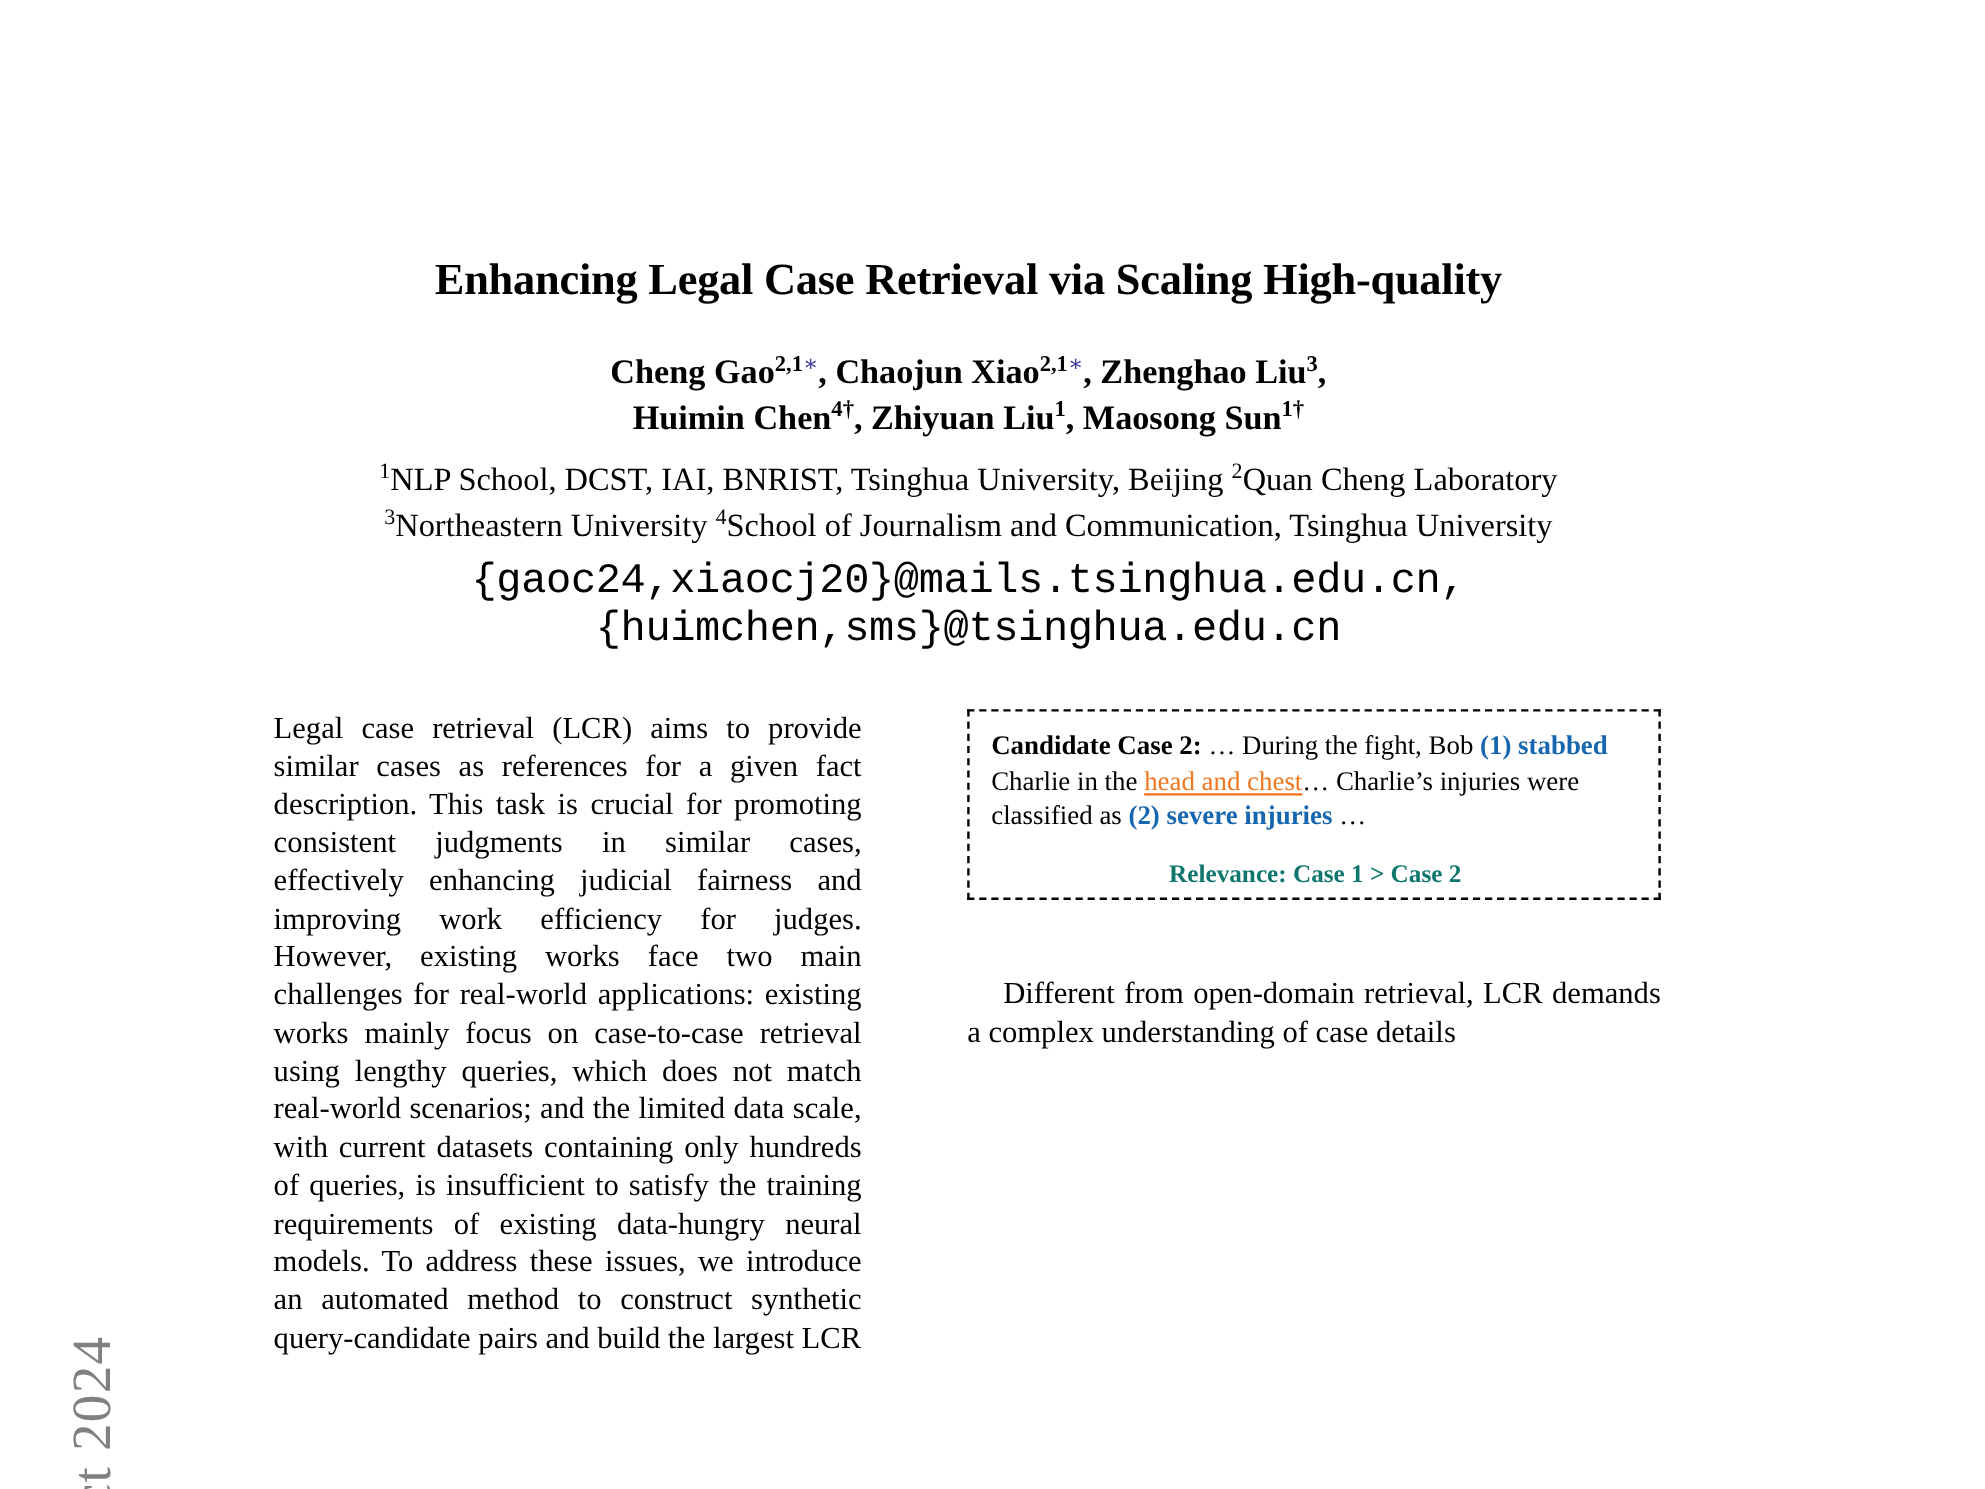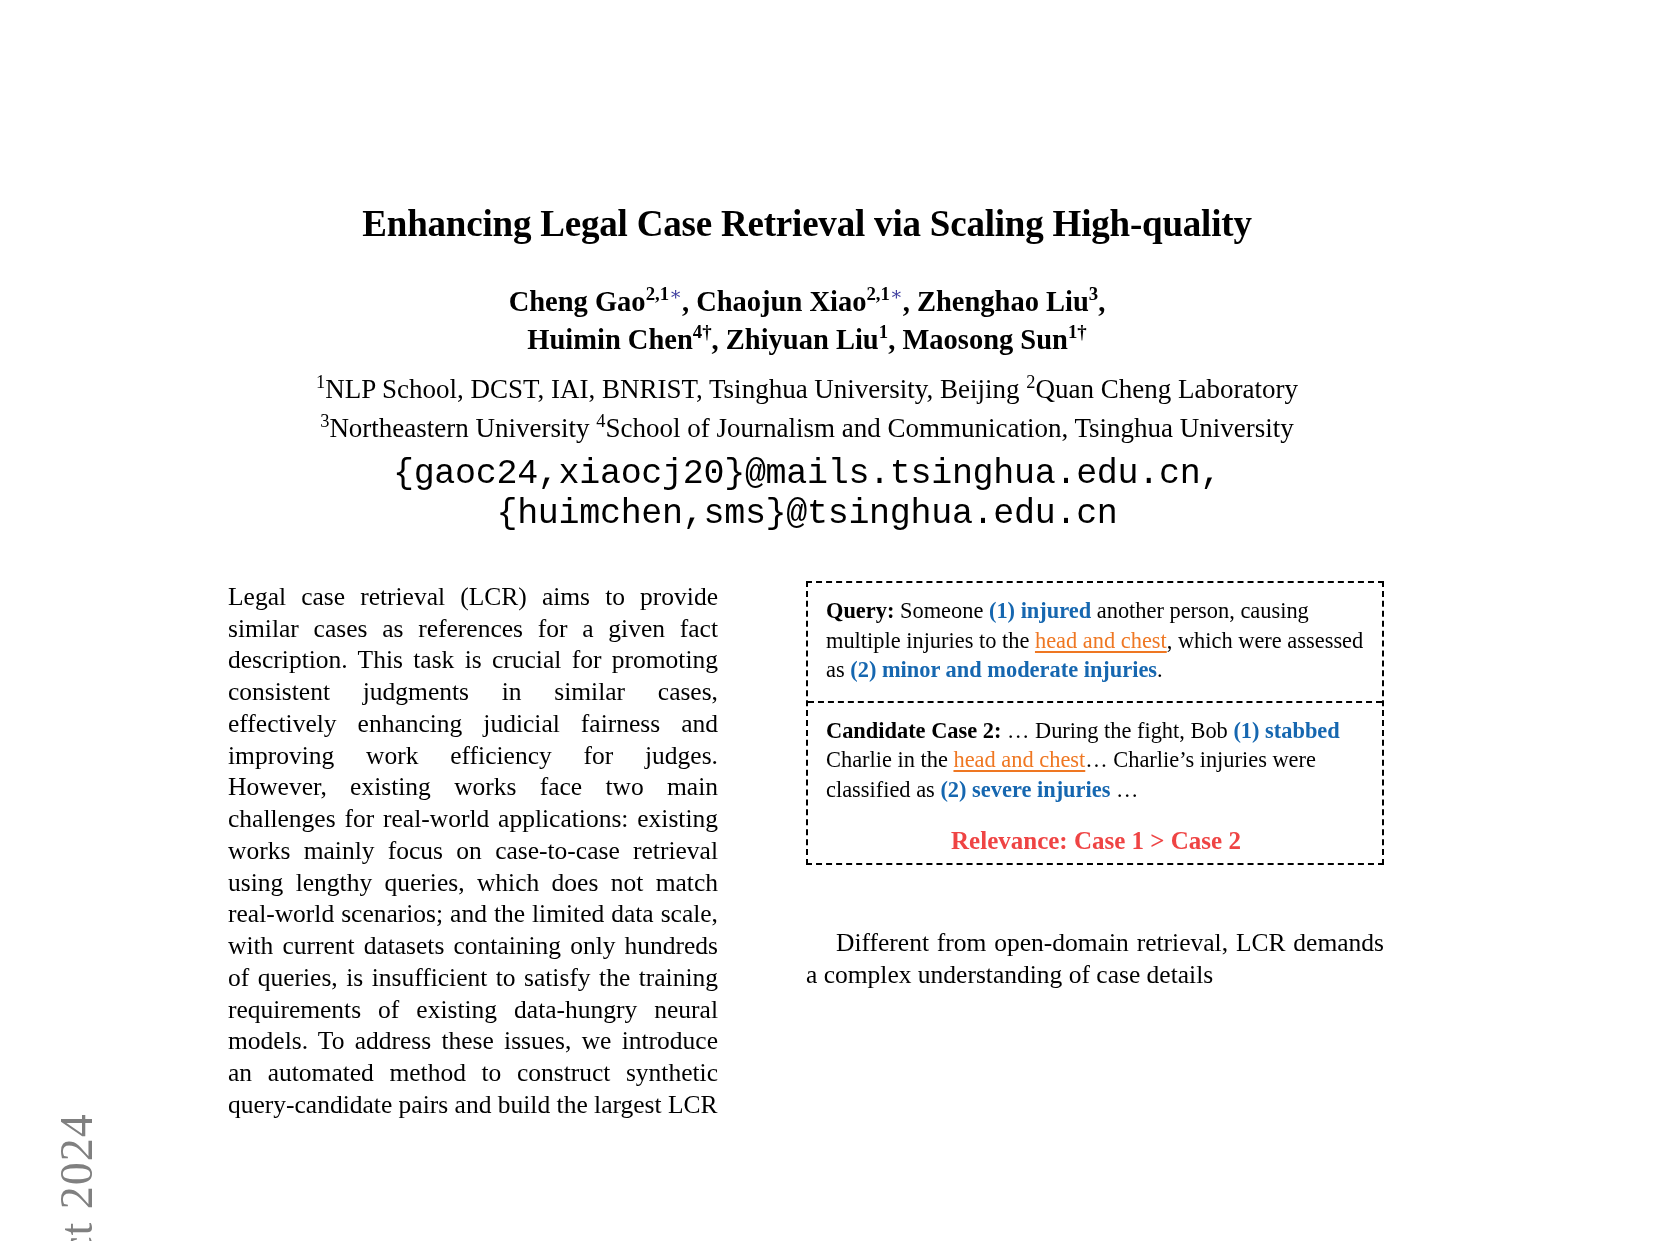--- a/index.html
+++ b/index.html
@@ -29,21 +29,21 @@
     letter-spacing: 1px;
     white-space: nowrap;
     text-align: left;
     font-family: "Liberation Serif", "DejaVu Serif", serif;
   }
 
   
   #page {
     position: absolute;
     left: 0;
-    top: 6px;
+    top: 16px;
     width: 1654px;
     height: 925px;
     text-decoration: underline;
   }
 
   #title-block {
     position: absolute;
     left: 227px;
     top: 196px;
     width: 1160px;
@@ -126,25 +126,25 @@
   }
   .fig-label { font-weight: bold; }
   .kf { color: #1667b0; font-weight: bold; }
   .of {
     color: #ef7722;
     text-decoration: underline;
     text-decoration-thickness: 1.6px;
     text-underline-offset: 2.5px;
   }
   .relevance {
-    color: #ef4444;
+    color: #0f766e;
     font-weight: bold;
     text-align: center;
     margin-top: 20px;
-    font-size: 25px;
+    font-size: 21px;
   }
   #cand2-section { padding-bottom: 6px; }
 
   #figure-caption {
     margin-top: 34px;
     font-size: 25.5px;
     line-height: 1.27;
     text-align: left;
   }
 
@@ -185,23 +185,20 @@
     <div id="emails">{gaoc24,xiaocj20}@mails.tsinghua.edu.cn, {huimchen,sms}@tsinghua.edu.cn</div>
   </div>
 
   <div id="col-left">
     <div id="abstract-body">Legal case retrieval (LCR) aims to provide similar cases as references for a given fact description. This task is crucial for promoting consistent judgments in similar cases, effectively enhancing judicial fairness and improving work efficiency for judges. However, existing works face two main challenges for real-world applications: existing works mainly focus on case-to-case retrieval using lengthy queries, which does not match real-world scenarios; and the limited data scale, with current datasets containing only hundreds of queries, is insufficient to satisfy the training requirements of existing data-hungry neural models. To address these issues, we introduce an automated method to construct synthetic query-candidate pairs and build the largest LCR</div>
   </div>
 
   <div id="col-right">
 
     <div id="figure-box">
-      <div class="fig-section" id="query-section">
-        <span class="fig-label">Query:</span><span id="query-parts"> Someone <span class="kf">(1) injured</span> another person, causing multiple injuries to the <span class="of">head and chest</span>, which were assessed as <span class="kf">(2) minor and moderate injuries</span>.</span>
-      </div>
       <div class="fig-section" id="cand2-section">
         <span class="fig-label">Candidate Case 2:</span><span id="cand2-parts"> … During the fight, Bob <span class="kf">(1) stabbed</span> Charlie in the <span class="of">head and chest</span>… Charlie’s injuries were classified as <span class="kf">(2) severe injuries</span> …</span>
         <div class="relevance">Relevance: Case 1 &gt; Case 2</div>
       </div>
     </div>
 
 
     <div id="body-right">Different from open-domain retrieval, LCR demands a complex understanding of case details</div>
 
   </div>

